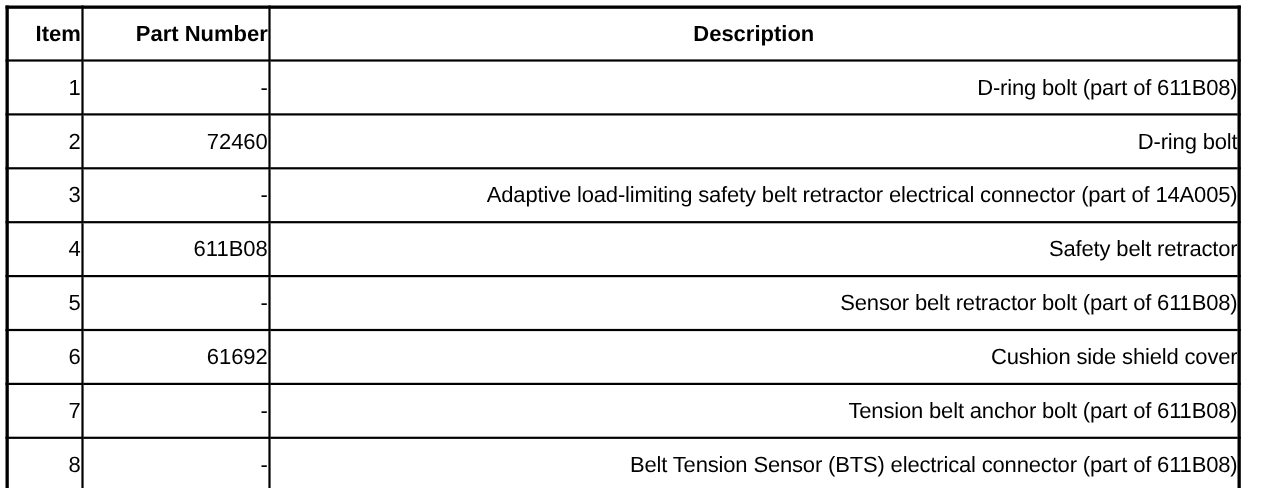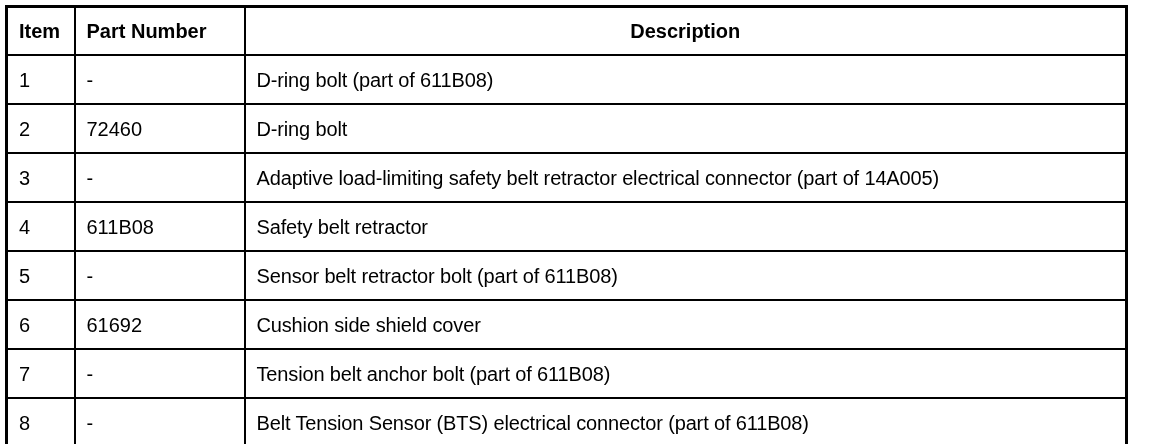--- a/index.html
+++ b/index.html
@@ -36,21 +36,21 @@
 
   table.parts-table th,
   table.parts-table td {
     border: 2px solid #000000;
     padding: 0 0 0 11px;
     height: 47px;
     vertical-align: middle;
     font-size: 20px;
     line-height: 22px;
     font-weight: normal;
-    text-align: left;
+    text-align: right;
     white-space: nowrap;
     overflow: hidden;
   }
   table.parts-table thead th {
     font-weight: bold;
     height: 46px;
   }
   table.parts-table thead th.desc-head {
     text-align: center;
     padding-left: 0;

